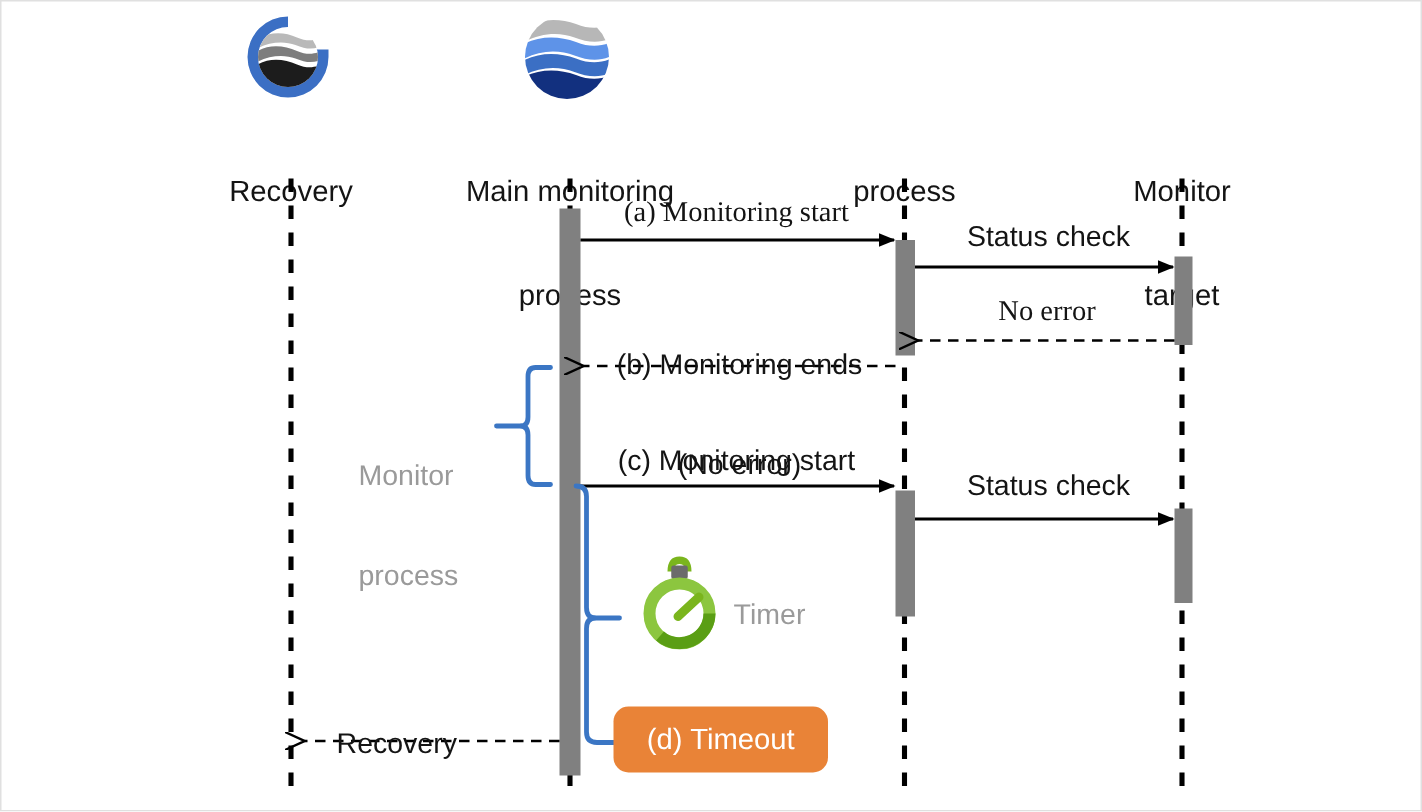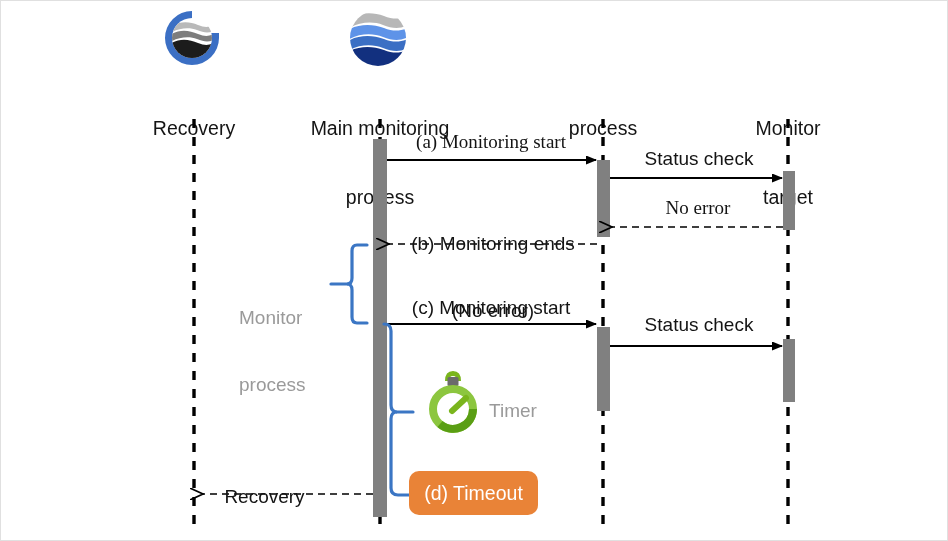--- a/index.html
+++ b/index.html
@@ -199,15 +199,15 @@
       <circle cx="31" cy="42" r="20" fill="none" stroke="#8cc63f" stroke-width="8"></circle>
 
       <path d="M51 42 A20 20 0 0 1 18 57" fill="none" stroke="#5a9e14" stroke-width="8" stroke-linecap="butt"></path>
 
       <path d="M30 44 L44 31" stroke="#7ab51d" stroke-width="6" stroke-linecap="round"></path>
     </svg>
   </div>
 
   <div class="lbl gray-label" style="left:472px; top:399px; width:80px; text-align:center;">Timer</div>
 
-  <div class="timeout-box" style="left:408px; top:470px; width:129px; height:44px;">(d) Timeout</div>
+  <div class="timeout-box" style="left:408px; top:470px; width:143px; height:44px;">(d) Timeout</div>
 
 </div>
 
 </body></html>

